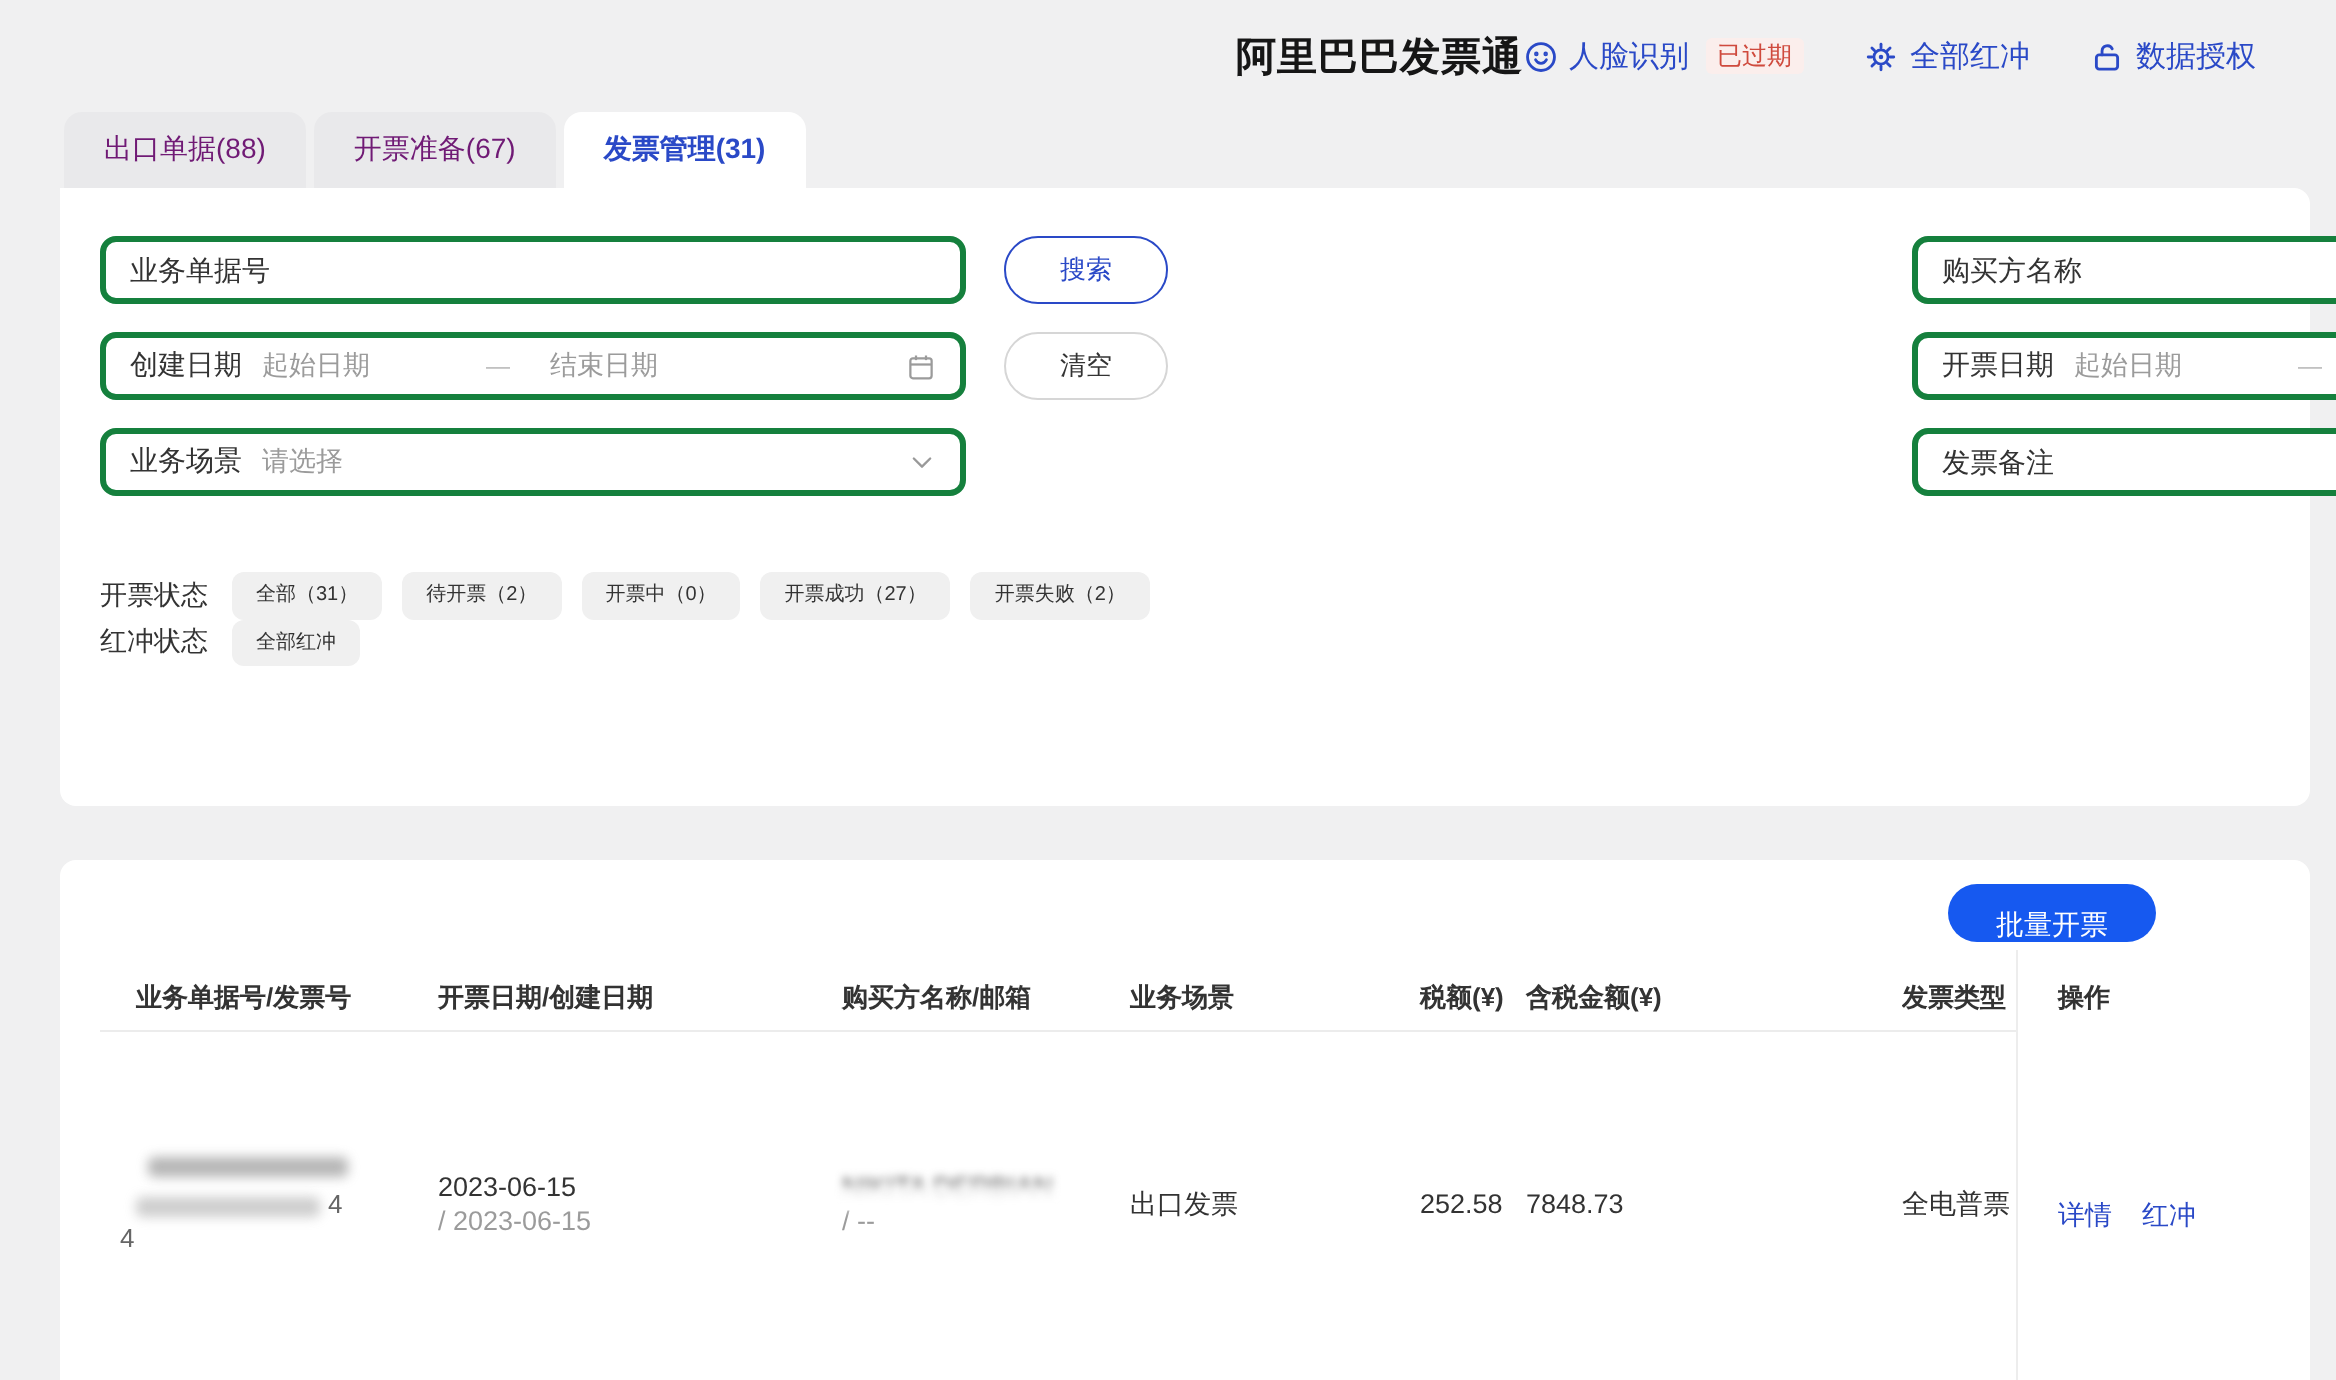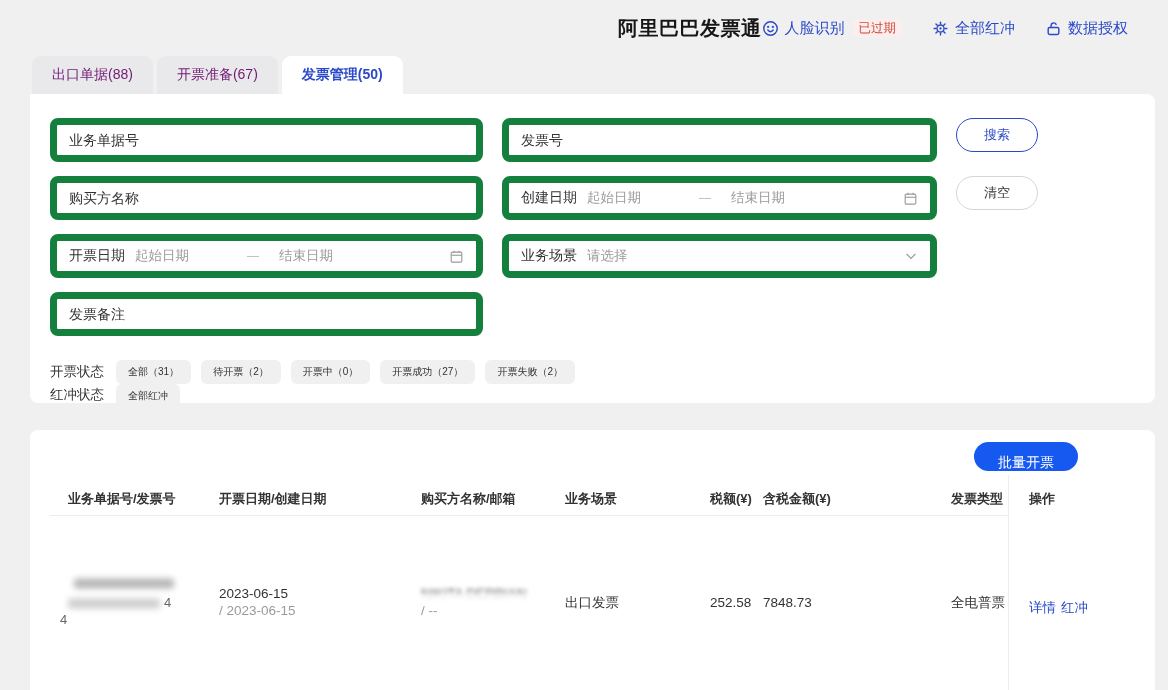--- a/index.html
+++ b/index.html
@@ -37,21 +37,21 @@
     background:#fff; border-radius:8px;
     margin:0 13px 0 30px; width:1125px;
   }
   .filter-card { height:309px; padding:24px 20px 0 20px; border-top-left-radius:0; }
   
   .filter-grid {
     display:grid; grid-template-columns:433px 435px 1fr;
     column-gap:19px; row-gap:14px;
   }
   .f-input, .f-range, .f-select {
-    height:44px; border:7px solid #15803d; border-radius:8px;
+    height:34px; border:3px solid #15803d; border-radius:8px;
     background:#fff; width:100%;
   }
   input.f-input { padding:0 12px; font-size:14px; color:#333; outline:none; font-family:inherit; }
   input.f-input::placeholder { color:#333; opacity:1; }
   .f-range, .f-select { display:flex; align-items:center; padding:0 12px; cursor:pointer; }
   .f-label { color:#333; font-size:14px; white-space:nowrap; }
   .f-ph { color:#9b9b9b; font-size:13.5px; white-space:nowrap; }
   .f-range .start { margin-left:10px; }
   .f-range .dash { margin-left:58px; color:#bbb; font-size:12px; }
   .f-range .end { margin-left:20px; }
@@ -108,21 +108,21 @@
   }
   
   .fixed-col {
     position:absolute; left:978px; top:45px; right:0; bottom:0;
     background:#fff; border-left:1px solid #ededed;
   }
   .fixed-col .head {
     position:absolute; top:7px; left:20px; height:33px; line-height:33px;
     font-size:13px; font-weight:700; color:#333;
   }
-  .actions { position:absolute; top:124px; left:20px; display:flex; gap:5px; }
+  .actions { position:absolute; top:124px; left:20px; display:flex; gap:15px; }
   .action-link { color:#2a49c7; font-size:13.5px; cursor:pointer; white-space:nowrap; }
 </style>
 </head>
 <body>
 
 <div class="app-header">
   <div class="app-title">阿里巴巴发票通</div>
   <div class="header-nav">
     <div class="nav-item">
       <span>
@@ -168,29 +168,28 @@
 </div>
 
 <div class="tabs">
   <div class="tab">
     <span>出口单据(88)</span>
   </div>
   <div class="tab">
     <span>开票准备(67)</span>
   </div>
   <div class="tab active">
-    <span>发票管理(50)</span>
+    <span>发票管理(31)</span>
   </div>
 </div>
 
 <div class="card filter-card">
   <div class="filter-grid">
 
     <input class="f-input" placeholder="业务单据号" style="">
-    <input class="f-input" placeholder="发票号" style="">
     <button class="btn-pill btn-search">搜索</button>
 
     <input class="f-input" placeholder="购买方名称" style="">
     <div class="f-range">
       <span class="f-label">创建日期</span>
       <span class="f-ph start">起始日期</span>
       <span class="f-ph dash">—</span>
       <span class="f-ph end">结束日期</span>
       <span class="cal">
         <svg width="15" height="15" viewBox="0 0 24 24" fill="none" stroke="currentColor" stroke-width="1.8">

